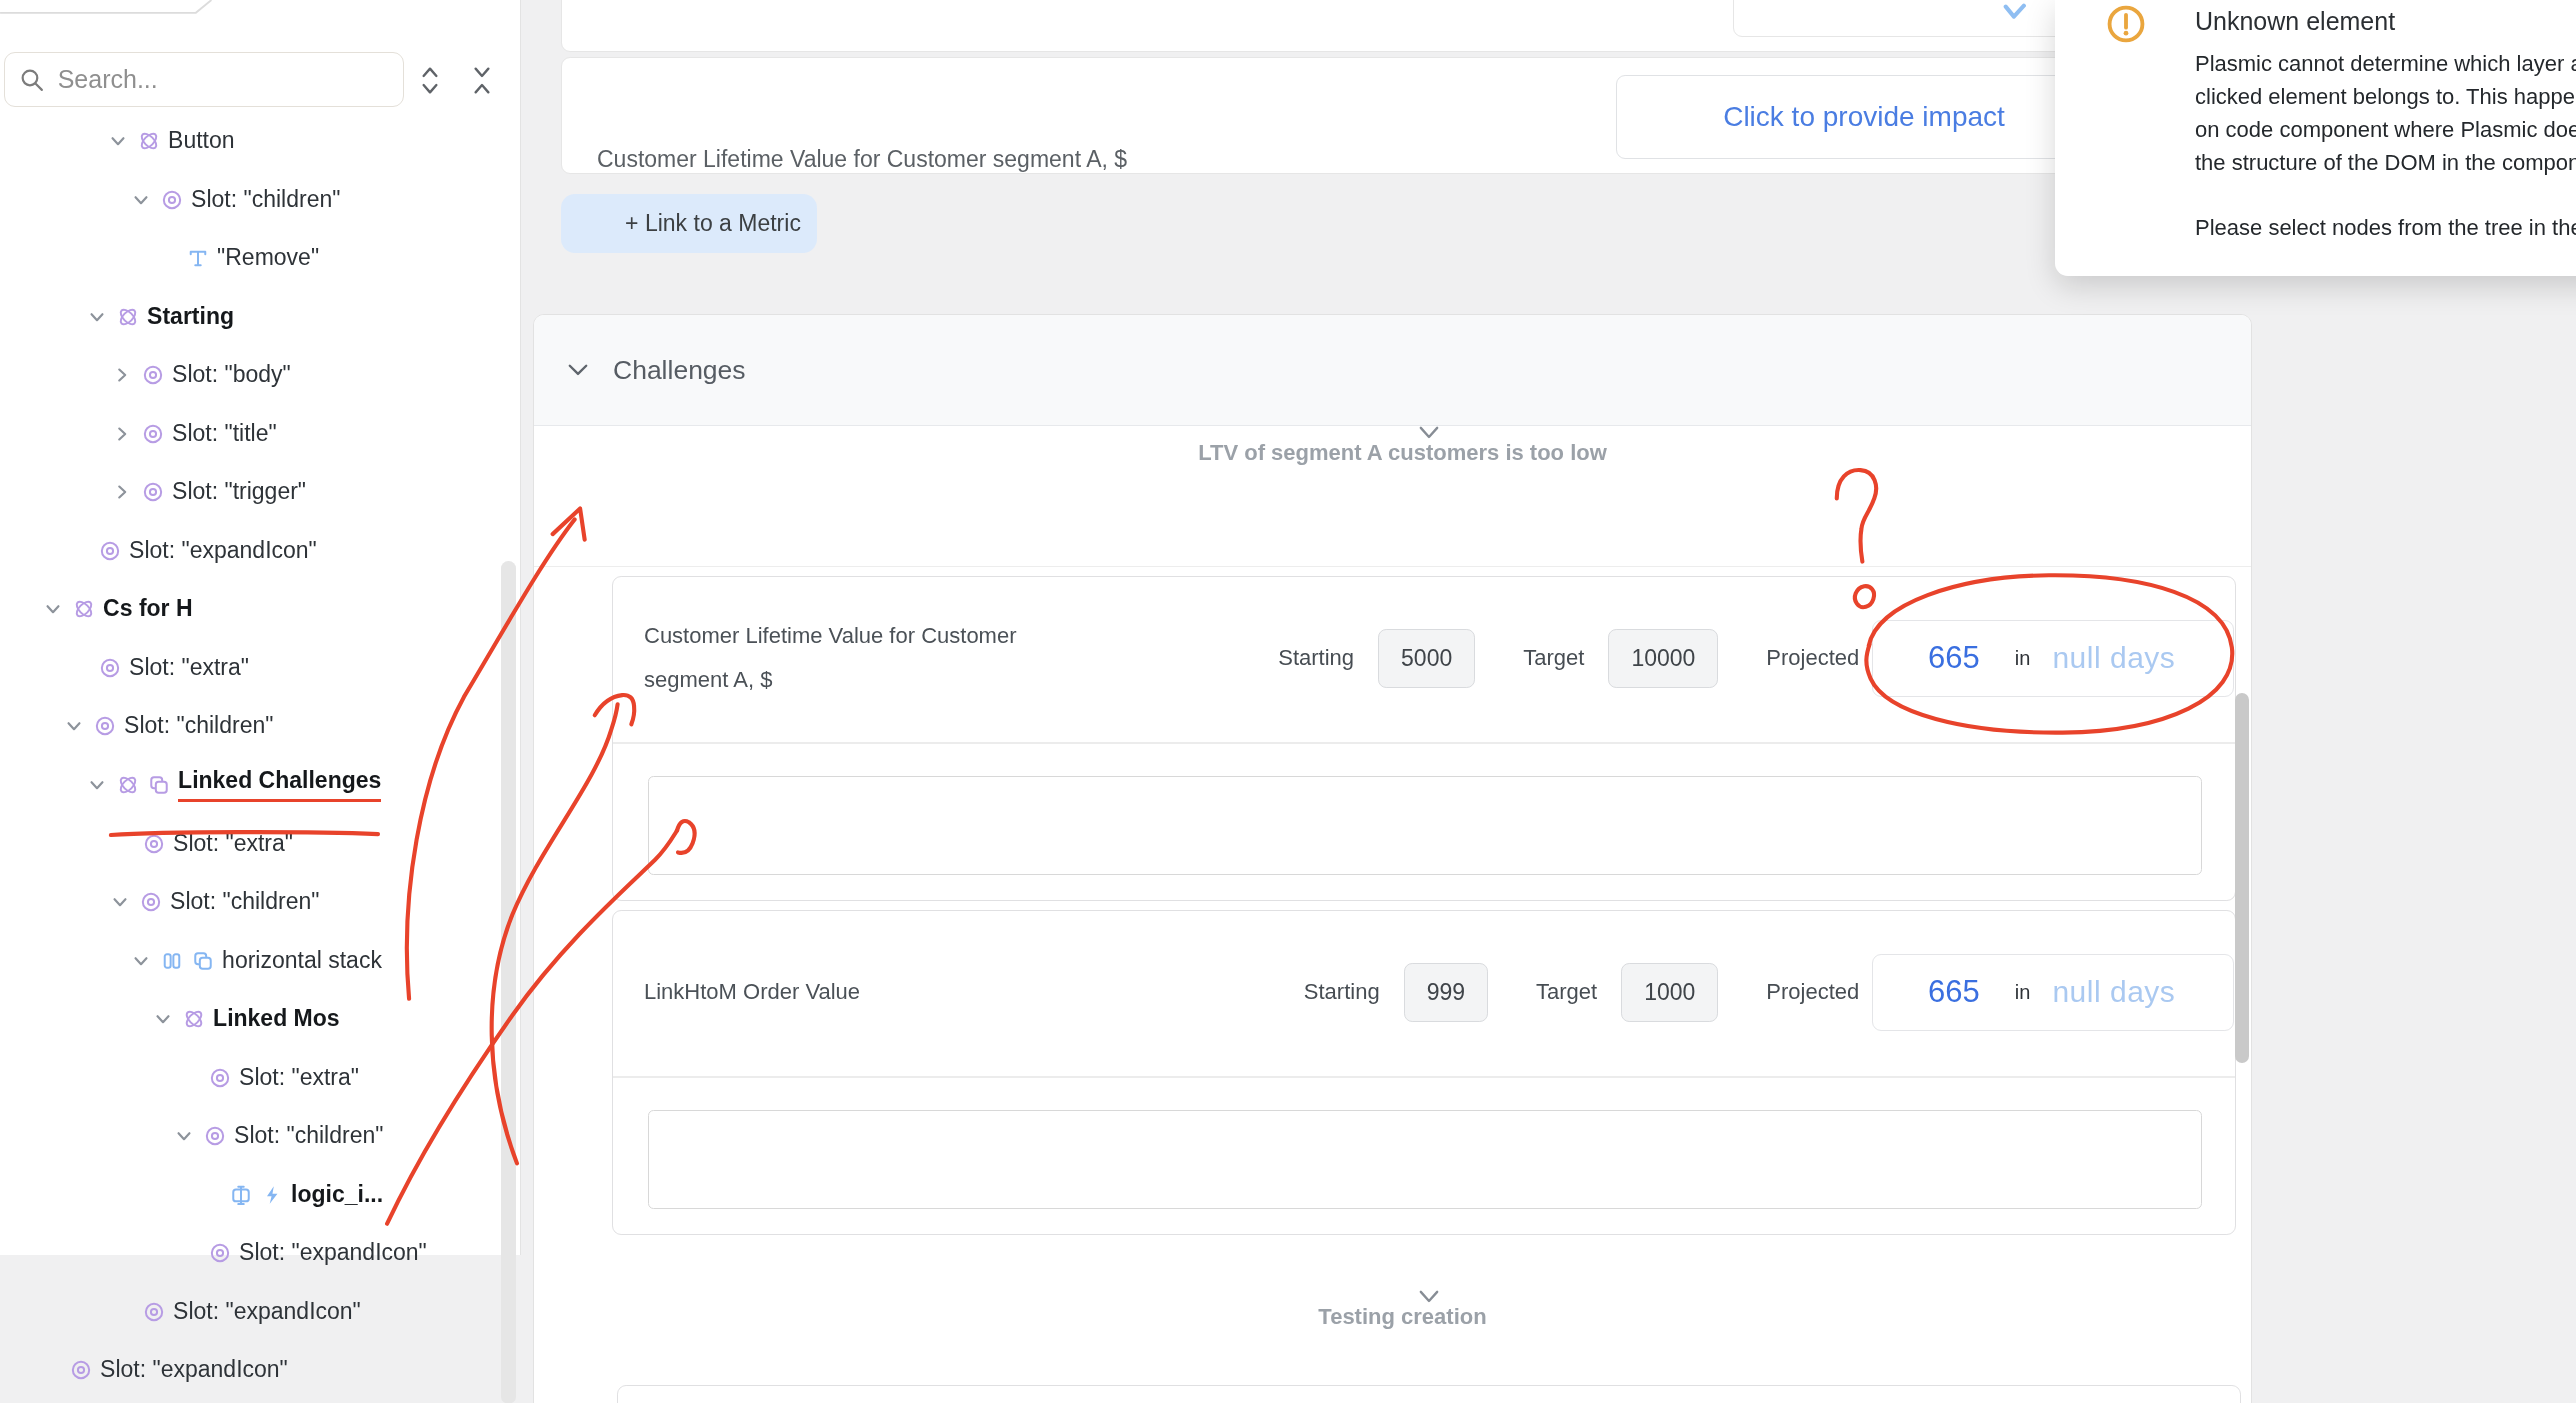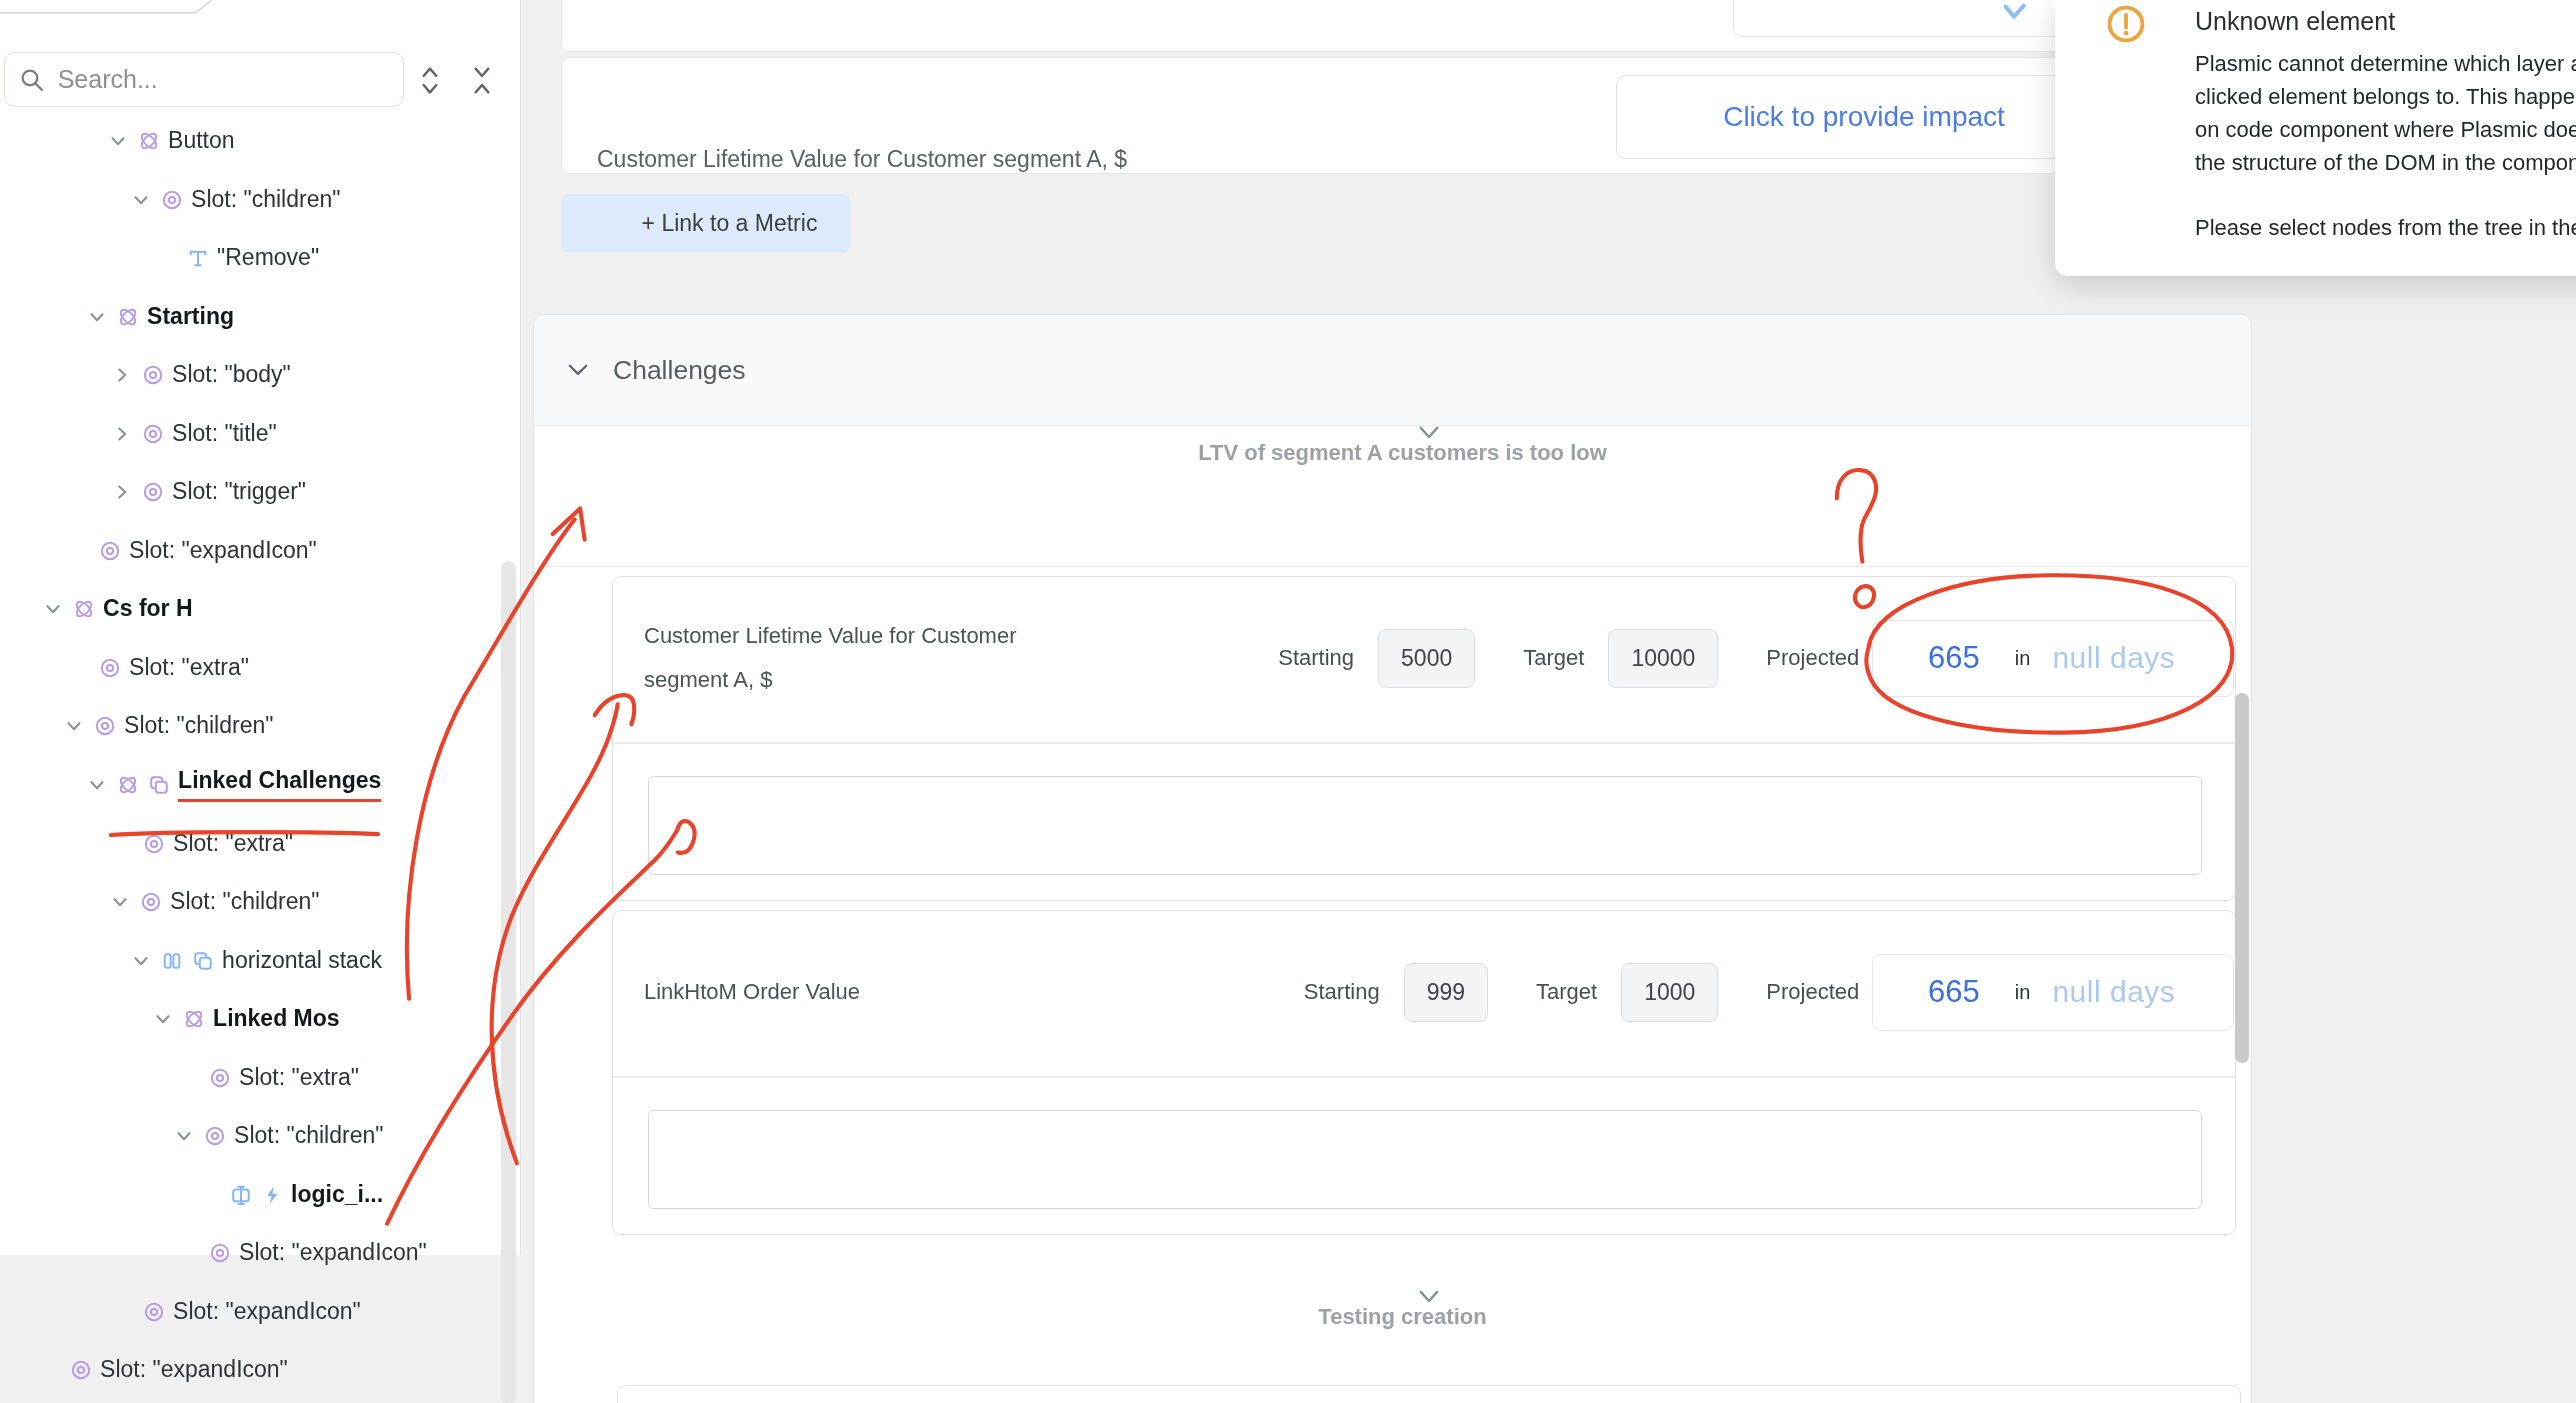--- a/index.html
+++ b/index.html
@@ -30,22 +30,22 @@
   #canvas { position:absolute; left:523px; top:0; width:2053px; height:1403px; }
   .card { position:absolute; background:#fff; border:1.8px solid #e6e6e6; border-radius:9.1px; }
   #strip-card { left:38px; top:-33px; width:1691px; height:85px; }
   #top-dropdown { left:1210px; top:-33px; width:549px; height:70px; border-radius:9.1px; }
   #clv-card { left:38px; top:57px; width:1691px; height:117px; display:flex; align-items:flex-end; }
   #clv-card .t { margin-left:35px; font-size:23px; color:#5b6065; white-space:nowrap; }
   #impact-btn { position:absolute; left:1054px; top:16.5px; width:490px; height:84px;
                 background:#fff; border:1.8px solid #e0e2e5; border-radius:9.1px;
                 display:flex; align-items:center; justify-content:center;
                 color:#4a7de2; font-size:28px; white-space:nowrap;padding-left:6px; }
-  #link-metric-btn { position:absolute; left:38px; top:194px; width:289px; height:59px;
-                     background:#dceafb; border-radius:8px; display:flex; align-items:center;
+  #link-metric-btn { position:absolute; left:38px; top:194px; width:256px; height:59px;
+                     background:#dceafb; border-radius:14px; display:flex; align-items:center;
                      justify-content:center; font-size:23px; color:#3c4043;padding-left:48px; }
 
   #challenges-card { position:absolute; left:10px; top:314px; width:1719px; height:1153px;
                      background:#fff; border:1.8px solid #e2e2e2; border-radius:11px; overflow:hidden; }
   #ch-header { position:absolute; left:0; top:0; width:100%; height:111px; background:#f8f9fa;
                border-bottom:1.8px solid #e7e9ec; display:flex; align-items:center; }
   #ch-header .chev { margin-left:33px; color:#5f656c; }
   #ch-header .t { margin-left:24px; font-size:26.5px; color:#565c63; }
   .sub-row { position:absolute; left:0; width:100%; display:flex; align-items:center;
              color:#9ba1a8; font-weight:bold; font-size:22px;flex-direction:column; }

